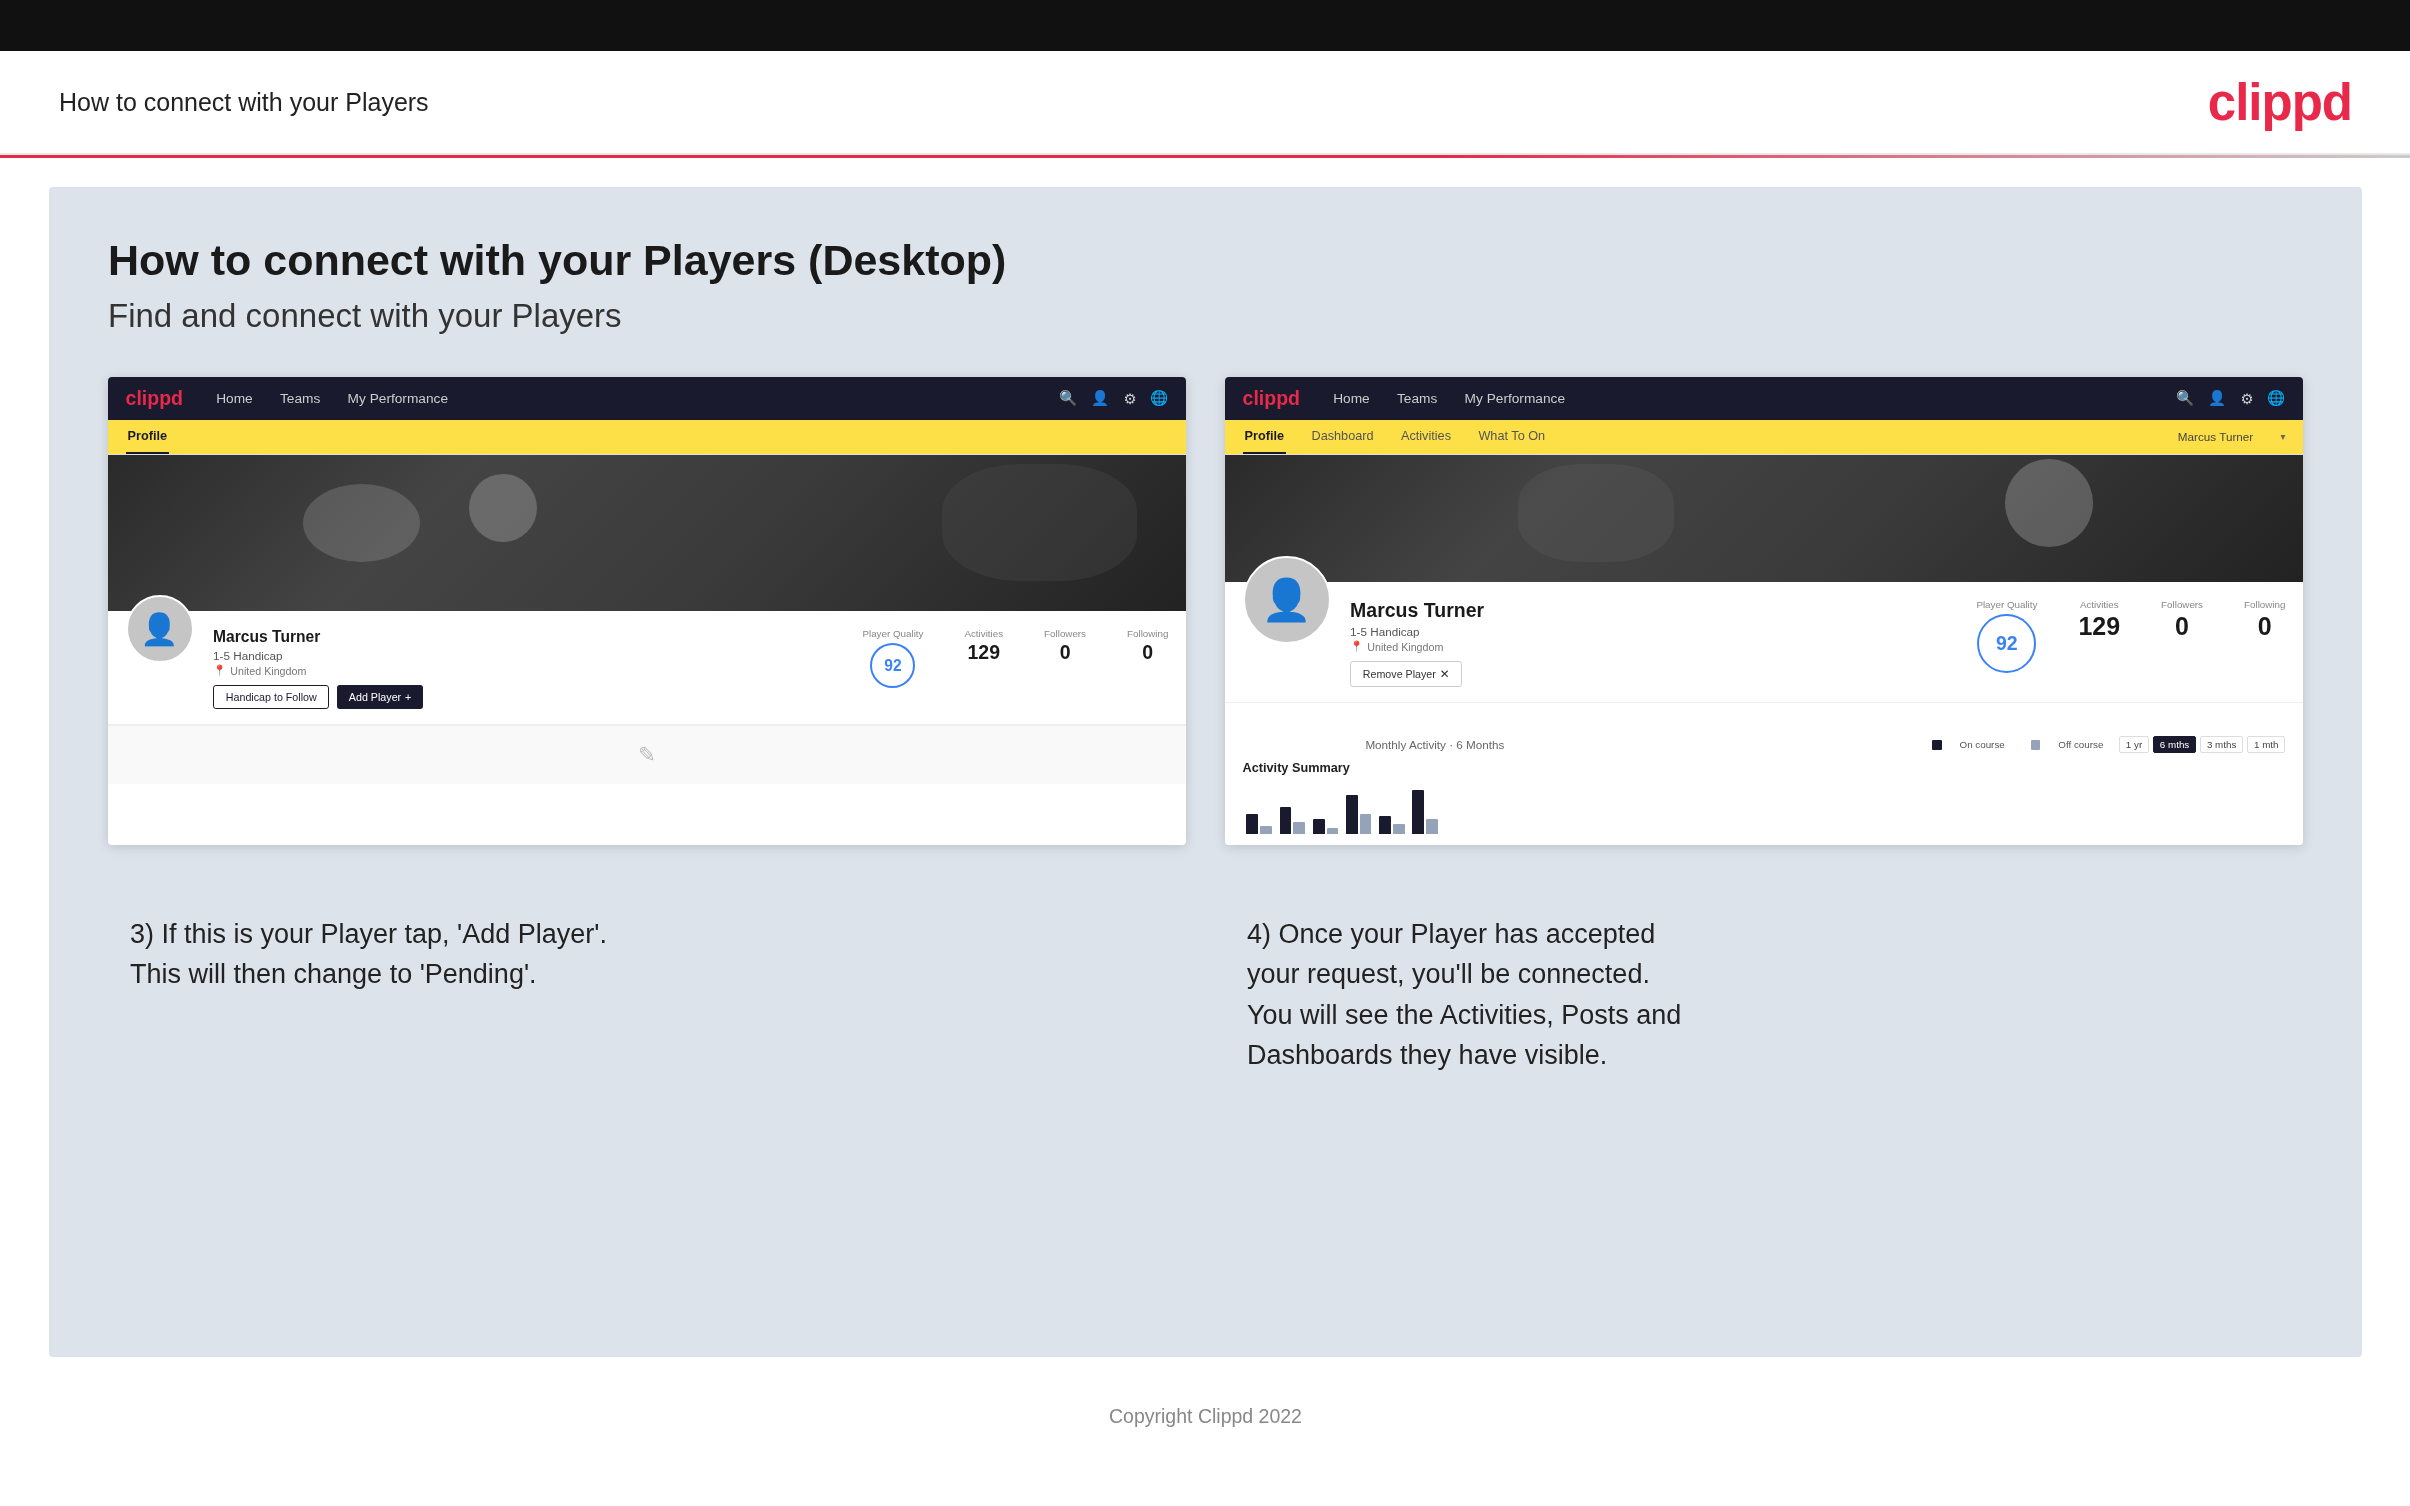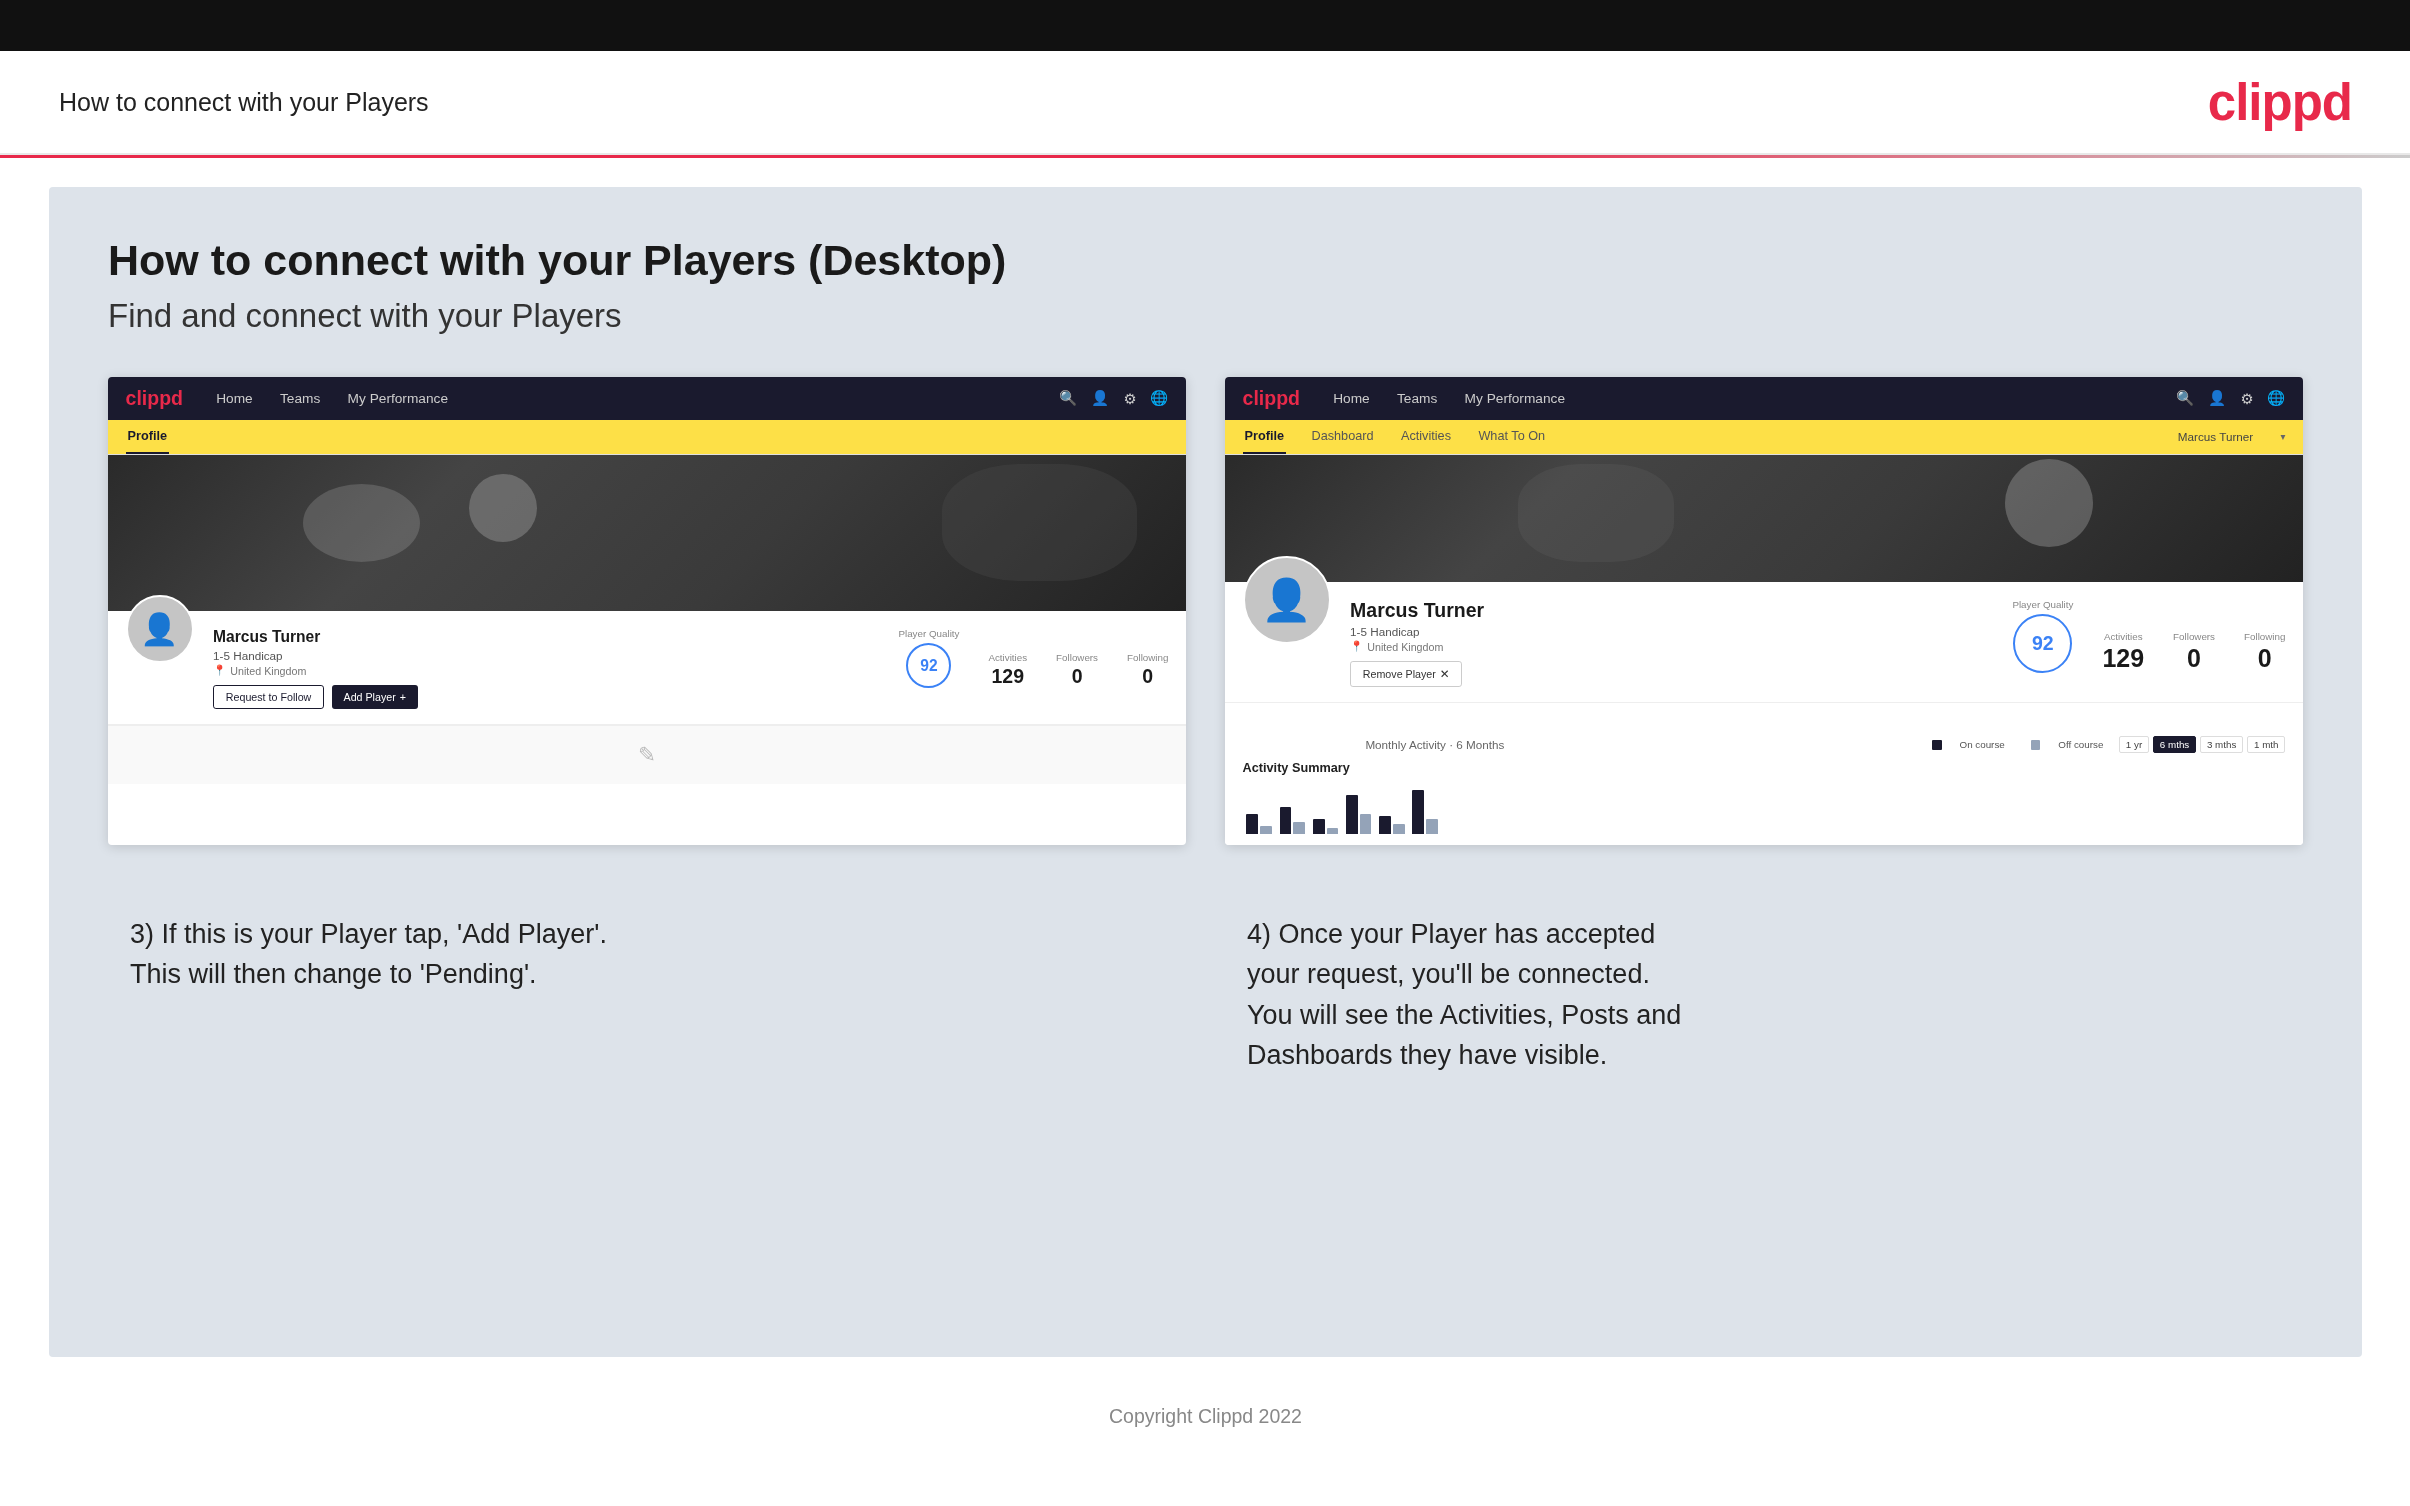--- a/index.html
+++ b/index.html
@@ -247,22 +247,22 @@
       cursor: pointer;
       display: flex;
       align-items: center;
       gap: 3.9px;
       font-weight: 500;
     }
 
     
     .stats-row {
       display: flex;
-      align-items: flex-end;
-      gap: 29px;
+      align-items: flex-start;
+      gap: 41px;
       margin-left: auto;
       padding-top: 3.9px;
     }
     .stat-item {
       text-align: center;
     }
     .stat-label {
       font-size: 9.8px;
       color: #888;
       margin-bottom: 2px;
@@ -490,21 +490,21 @@
           <span class="avatar-icon">👤</span>
         </div>
         <div class="profile-info">
           <div class="profile-name">Marcus Turner</div>
           <div class="profile-handicap">1-5 Handicap</div>
           <div class="profile-location">
             <span>📍</span>
             <span>United Kingdom</span>
           </div>
           <div class="profile-buttons">
-            <button class="btn-follow">Request to Follow</button>
+            <button class="btn-follow">Handicap to Follow</button>
             <button class="btn-add-player">
               <span>Add Player</span>
               <span>+</span>
             </button>
           </div>
         </div>
 
         <div class="stats-row">
           <div class="quality-circle-wrap">
             <div class="quality-label">Player Quality</div>

